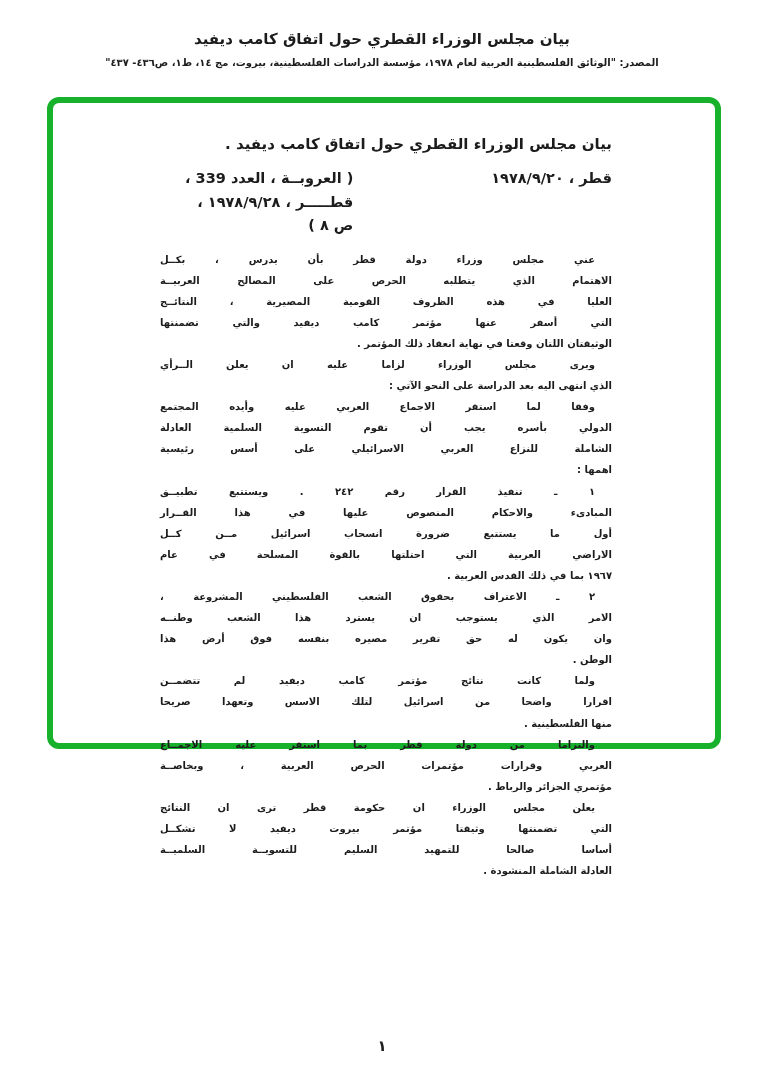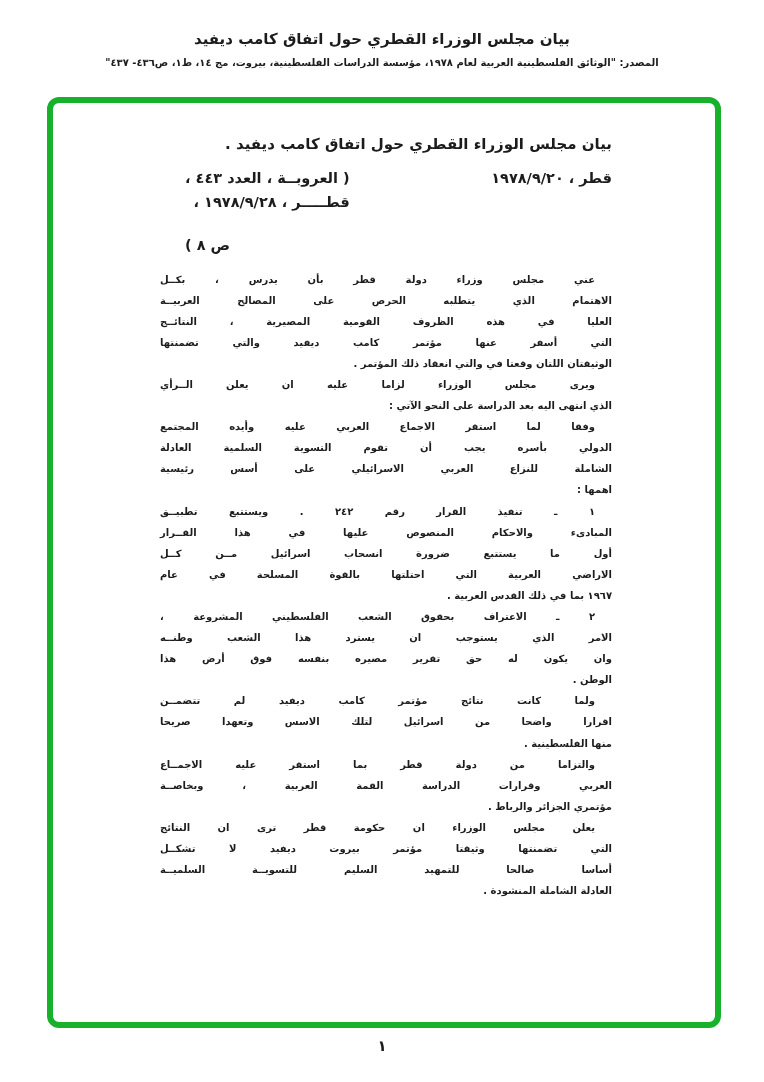--- a/index.html
+++ b/index.html
@@ -24,21 +24,21 @@
   .hdr-source {
     margin-top: 9px;
     text-align: center;
     direction: rtl;
     font-weight: bold;
     font-size: 10px;
   }
   .green-box {
     position: absolute;
     left: 47px; top: 97px;
-    width: 674px; height: 931px;
+    width: 674px; height: 652px;
     box-sizing: border-box;
     border: 6px solid #18b12c;
     border-radius: 12px;
     background: #ffffff;
   }
   .doc {
     direction: rtl;
     padding: 30px 103px 0 107px;
     font-weight: bold;
   }
@@ -54,21 +54,21 @@
     align-items: flex-start;
     font-size: 14.5px;
     line-height: 23.5px;
     margin-bottom: 11px;
   }
   .cit-right { white-space: nowrap; }
   .cit-left {
     margin-left: 25px;
     text-align: right;
   }
-  .cit-center { text-align: left; margin-top: 20px; }
+  .cit-center { text-align: right; }
   .doc-body .para { margin: 0; }
   .doc-body .line {
     font-size: 10px;
     line-height: 21.1px;
     text-align: justify;
     text-align-last: justify;
   }
   .doc-body .line.last { text-align-last: right; }
   .doc-body .line.first { padding-right: 17px; }
   .footer-num {
@@ -90,33 +90,33 @@
   <div class="hdr-source">المصدر: "الوثائق الفلسطينية العربية لعام ١٩٧٨،  مؤسسة الدراسات الفلسطينية، بيروت، مج ١٤، ط١، ص٤٣٦- ٤٣٧"</div>
 
   <div class="green-box" style="border-color: rgb(24, 177, 44);">
     <div class="doc">
 
       <div class="doc-title">بيان مجلس الوزراء القطري حول اتفاق كامب ديفيد .</div>
 
       <div class="citation">
         <div class="cit-right">قطر ، ١٩٧٨/٩/٢٠</div>
         <div class="cit-left">
-          <div>( العروبــة ، العدد ٤٤٣ ،</div>
+          <div>( العروبــة ، العدد 339 ،</div>
           <div>قطـــــر ، ١٩٧٨/٩/٢٨ ،</div>
           <div class="cit-center">ص ٨ )</div>
         </div>
       </div>
 
       <div class="doc-body">
           <div class="para">
             <div class="line first">عني مجلس وزراء دولة قطر بأن يدرس ، بكــل</div>
             <div class="line">الاهتمام الذي يتطلبه الحرص على المصالح العربيــة</div>
             <div class="line">العليا في هذه الظروف القومية المصيرية ، النتائــج</div>
             <div class="line">التي أسفر عنها مؤتمر كامب ديفيد والتي تضمنتها</div>
-            <div class="line last">الوثيقتان اللتان وقعتا في والتي انعقاد ذلك المؤتمر .</div>
+            <div class="line last">الوثيقتان اللتان وقعتا في نهاية انعقاد ذلك المؤتمر .</div>
           </div>
           <div class="para">
             <div class="line first">ويرى مجلس الوزراء لزاما عليه ان يعلن الــرأي</div>
             <div class="line last">الذي انتهى اليه بعد الدراسة على النحو الآتي :</div>
           </div>
           <div class="para">
             <div class="line first">وفقا لما استقر الاجماع العربي عليه وأيده المجتمع</div>
             <div class="line">الدولي بأسره يجب أن تقوم التسوية السلمية العادلة</div>
             <div class="line">الشاملة للنزاع العربي الاسرائيلي على أسس رئيسية</div>
             <div class="line last">اهمها :</div>
@@ -134,21 +134,21 @@
             <div class="line">وان يكون له حق تقرير مصيره بنفسه فوق أرض هذا</div>
             <div class="line last">الوطن .</div>
           </div>
           <div class="para">
             <div class="line first">ولما كانت نتائج مؤتمر كامب ديفيد لم تتضمــن</div>
             <div class="line">اقرارا واضحا من اسرائيل لتلك الاسس وتعهدا صريحا</div>
             <div class="line last">منها الفلسطينية .</div>
           </div>
           <div class="para">
             <div class="line first">والتزاما من دولة قطر بما استقر عليه الاجمــاع</div>
-            <div class="line">العربي وقرارات الدراسة القمة العربية ، وبخاصــة</div>
+            <div class="line">العربي وقرارات مؤتمرات الحرص العربية ، وبخاصــة</div>
             <div class="line last">مؤتمري الجزائر والرباط .</div>
           </div>
           <div class="para">
             <div class="line first">يعلن مجلس الوزراء ان حكومة قطر ترى ان النتائج</div>
             <div class="line">التي تضمنتها وثيقتا مؤتمر بيروت ديفيد لا تشكــل</div>
             <div class="line">أساسا صالحا للتمهيد السليم للتسويــة السلميــة</div>
             <div class="line last">العادلة الشاملة المنشودة .</div>
           </div>
         </div>
 

